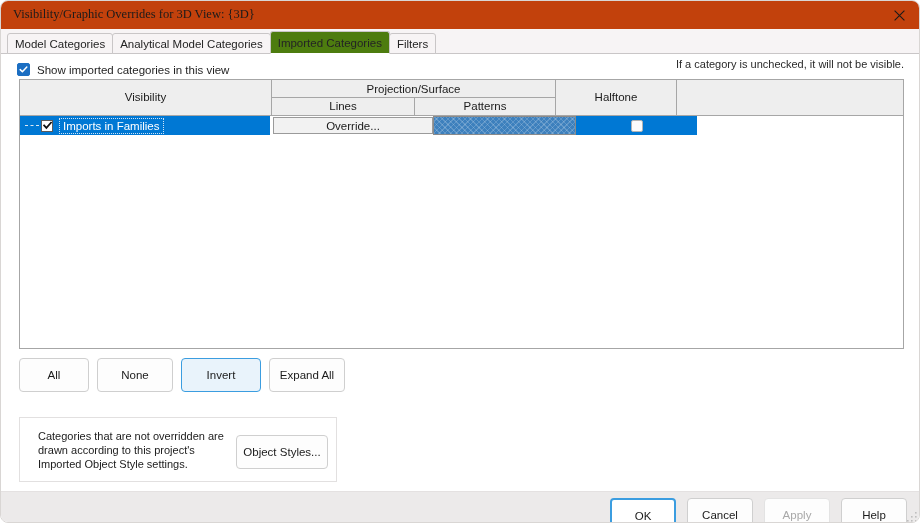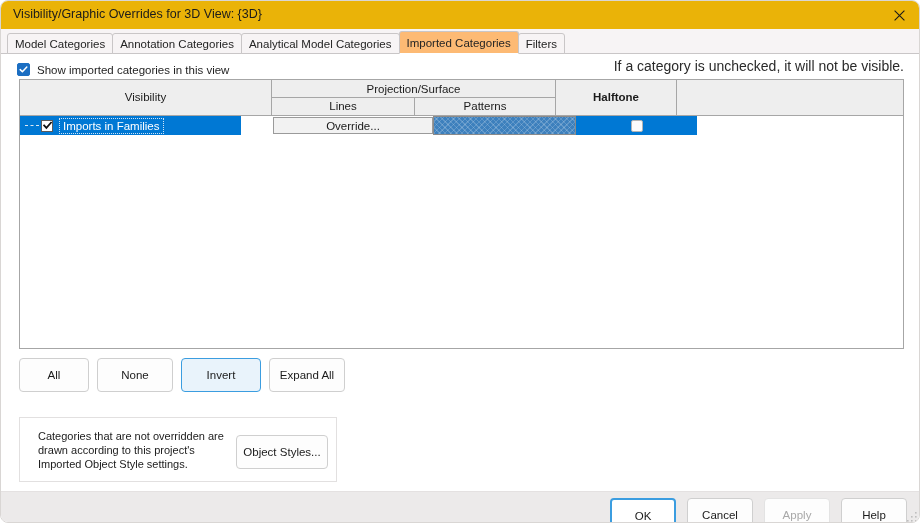--- a/index.html
+++ b/index.html
@@ -27,22 +27,23 @@
     border-radius: 8px;
     overflow: hidden;
   }
 
   
   .titlebar {
     position: absolute;
     left: 0; top: 0;
     width: 920px;
     height: 28px;
-    background: #eab308;
+    background: #c2410c;
     border-bottom: 1px solid #efeced;
+    font-family: Liberation Serif, serif;
   }
   .title-text {
     position: absolute;
     left: 12px;
     top: 6px;
     font-size: 12.5px;
     color: #1b1b1b;
     white-space: nowrap;
   }
   .close-btn {
@@ -93,21 +94,21 @@
     border: 1px solid #c9c6c7;
     border-bottom: 1px solid #c9c6c7;
     border-radius: 3px 3px 0 0;
     margin-right: -1px;
     white-space: nowrap;
     cursor: default;
     box-sizing: border-box;
     z-index: 1;
   }
   .tab.active {
-    background: #fdba74;
+    background: #4d7c0f;
     border-color: #c9c6c7;
     border-bottom-color: #ffffff;
     height: 23px;
     line-height: 23px;
     z-index: 3;
   }
 
   
   .content {
     position: absolute;
@@ -143,21 +144,21 @@
     margin-left: 7px;
     font-size: 11.5px;
     color: #1f1f1f;
     white-space: nowrap;
   }
 
   .hint-right {
     position: absolute;
     right: 17px;
     top: 4px;
-    font-size: 14px;
+    font-size: 11px;
     color: #2a2a2a;
     white-space: nowrap;
   }
 
   
   .tablebox {
     position: absolute;
     left: 18px;
     top: 25px;
     width: 885px;
@@ -206,21 +207,21 @@
   .row {
     position: absolute;
     left: 0;
     top: 0;
     width: 100%;
     height: 19px;
   }
   .row-visibility {
     position: absolute;
     left: 0; top: 0;
-    width: 221px;
+    width: 250px;
     height: 19px;
     background: #0078d4;
     display: flex;
     align-items: center;
     box-sizing: border-box;
   }
   .tree-dash {
     width: 14px;
     margin-left: 5px;
     height: 1px;
@@ -409,21 +410,20 @@
         <svg width="11" height="11" viewBox="0 0 11 11">
           <path d="M0.6 0.6 L10.4 10.4 M10.4 0.6 L0.6 10.4" stroke="#1a1a1a" stroke-width="1.1" fill="none"></path>
         </svg>
       </span>
     </div>
   </div>
 
   <div class="tabstrip">
     <div class="tabs">
       <div class="tab">Model Categories</div>
-      <div class="tab">Annotation Categories</div>
       <div class="tab">Analytical Model Categories</div>
       <div class="tab active">Imported Categories</div>
       <div class="tab">Filters</div>
     </div>
   </div>
 
   <div class="content">
 
     <div class="showrow">
       <span class="chk-blue">
@@ -439,21 +439,21 @@
     <div class="tablebox">
 
       <div class="thead">
 
         <div class="hcell" style="left:0; top:0; width:251px; height:34px;">Visibility</div>
 
         <div class="hcell" style="left:252px; top:0; width:283px; height:17px;">Projection/Surface</div>
         <div class="hcell" style="left:252px; top:18px; width:142px; height:16px;">Lines</div>
         <div class="hcell" style="left:395px; top:18px; width:140px; height:16px;">Patterns</div>
 
-        <div class="hcell" style="left:536px; top:0; width:120px; height:34px;font-weight:bold;">Halftone</div>
+        <div class="hcell" style="left:536px; top:0; width:120px; height:34px;">Halftone</div>
 
         <div class="hcell" style="left:657px; top:0; width:227px; height:34px;"></div>
 
         <div class="vline" style="left:251px; height:35px;"></div>
         <div class="vline" style="left:394px; top:17px; height:18px;"></div>
         <div class="vline" style="left:535px; height:35px;"></div>
         <div class="vline" style="left:656px; height:35px;"></div>
         <div class="hline" style="left:252px; top:17px; width:283px;"></div>
       </div>
 

